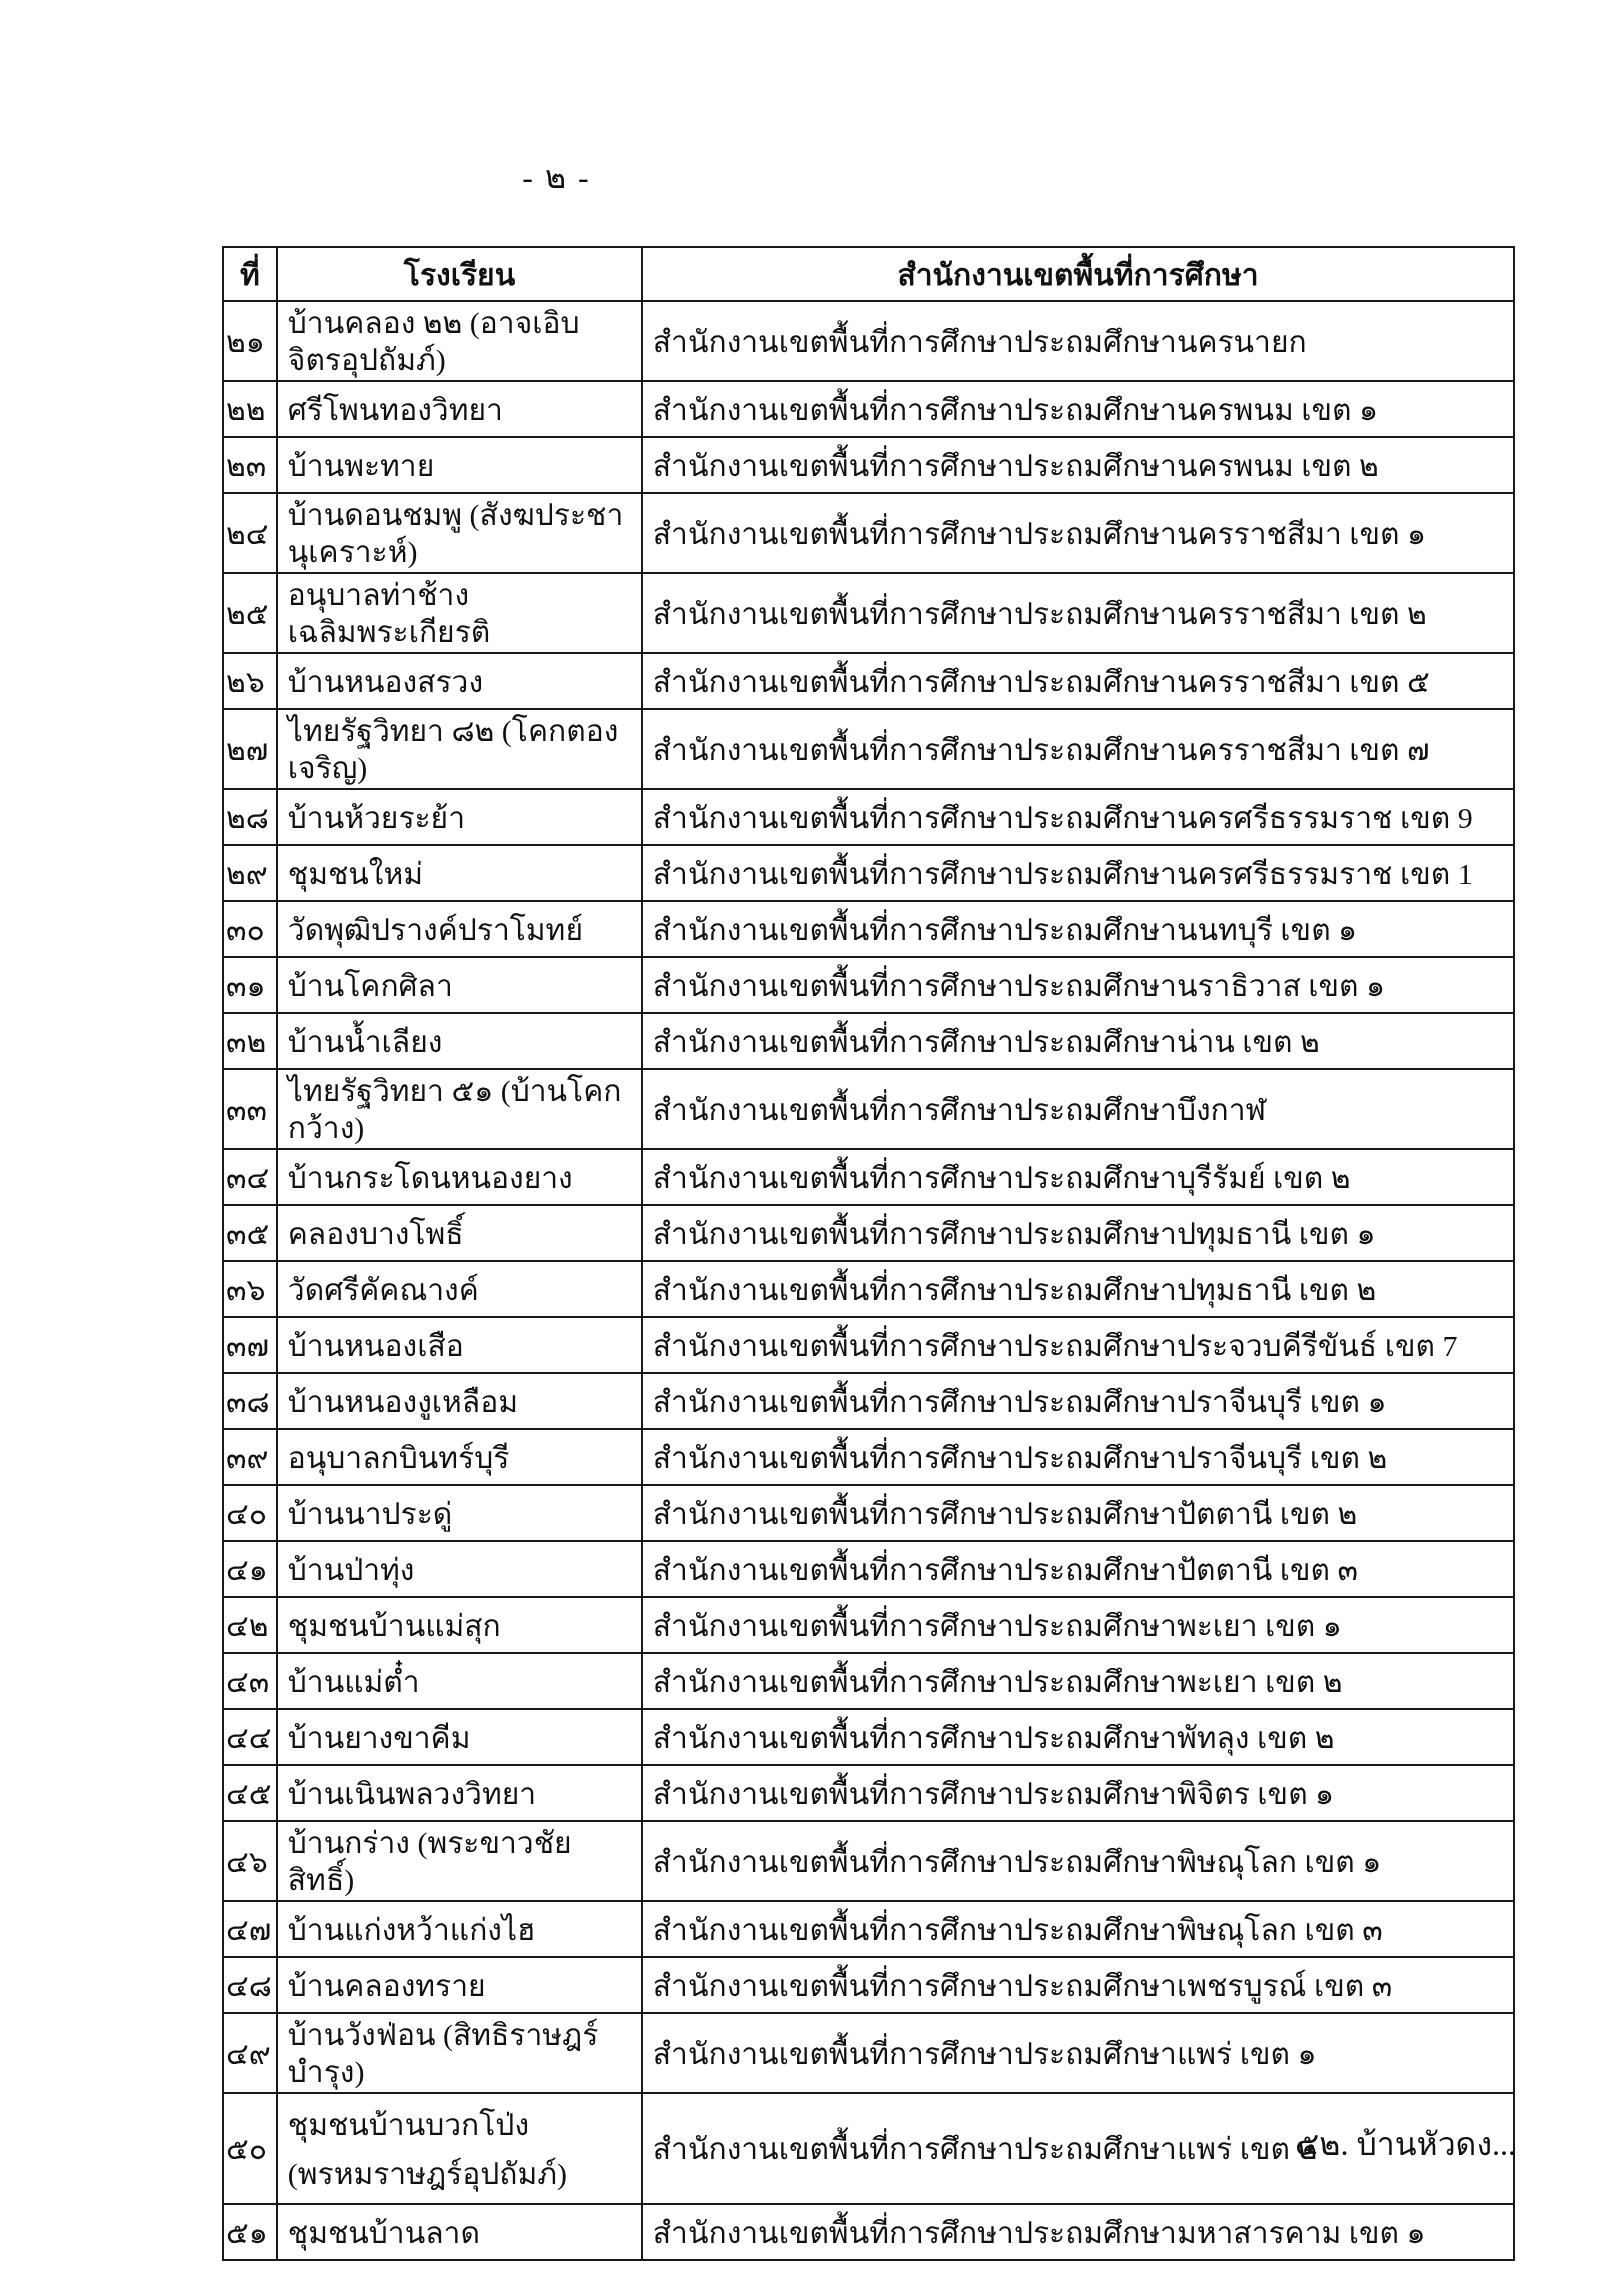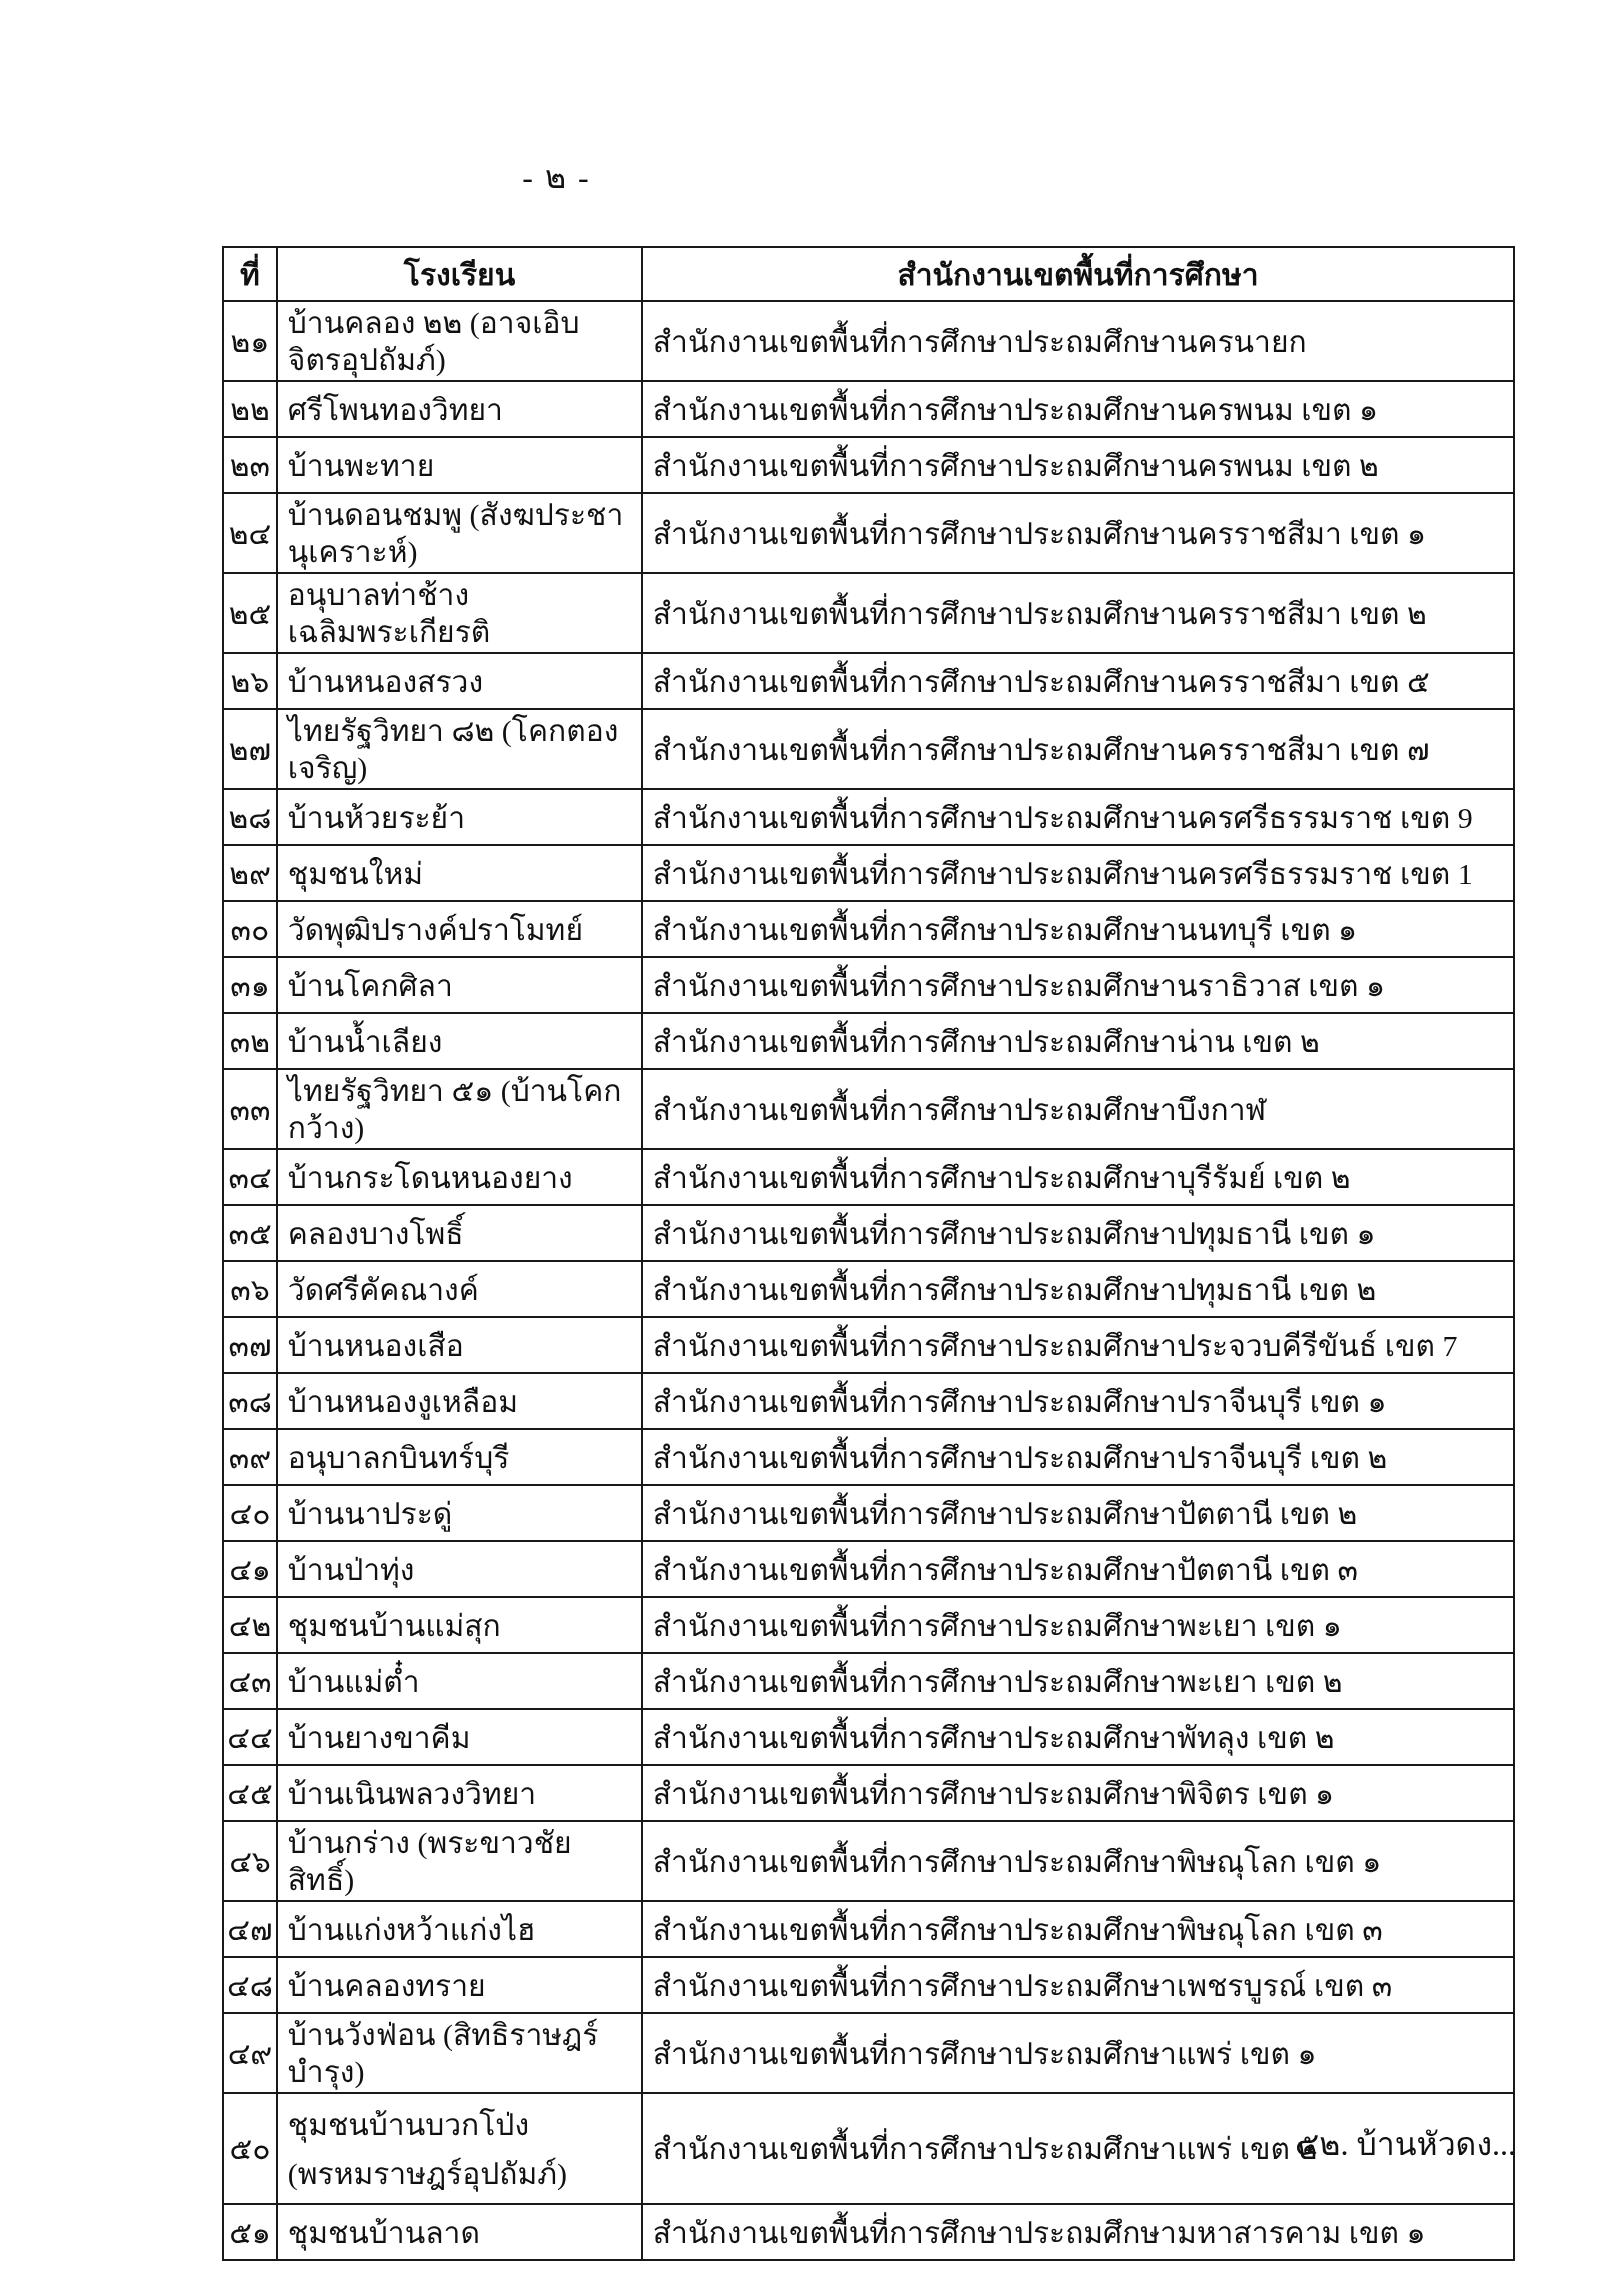--- a/index.html
+++ b/index.html
@@ -48,21 +48,20 @@
     text-align: center;
     padding: 0 3.9px;
     border-bottom-width: 2.9px;
   }
   table.schools td {
     height: 56px;
     line-height: 37px;
     padding: 2px 9.8px;
   }
   table.schools td.cell-no {
-    text-align: center;
     padding: 8px 2px;
   }
   table.schools td.cell-school,
   table.schools td.cell-office {
     text-align: left;
     white-space: pre-line;
   }
   tr.row-tall td { height: 111px; line-height: 49px; }
   .continuation-note {
     position: absolute;

